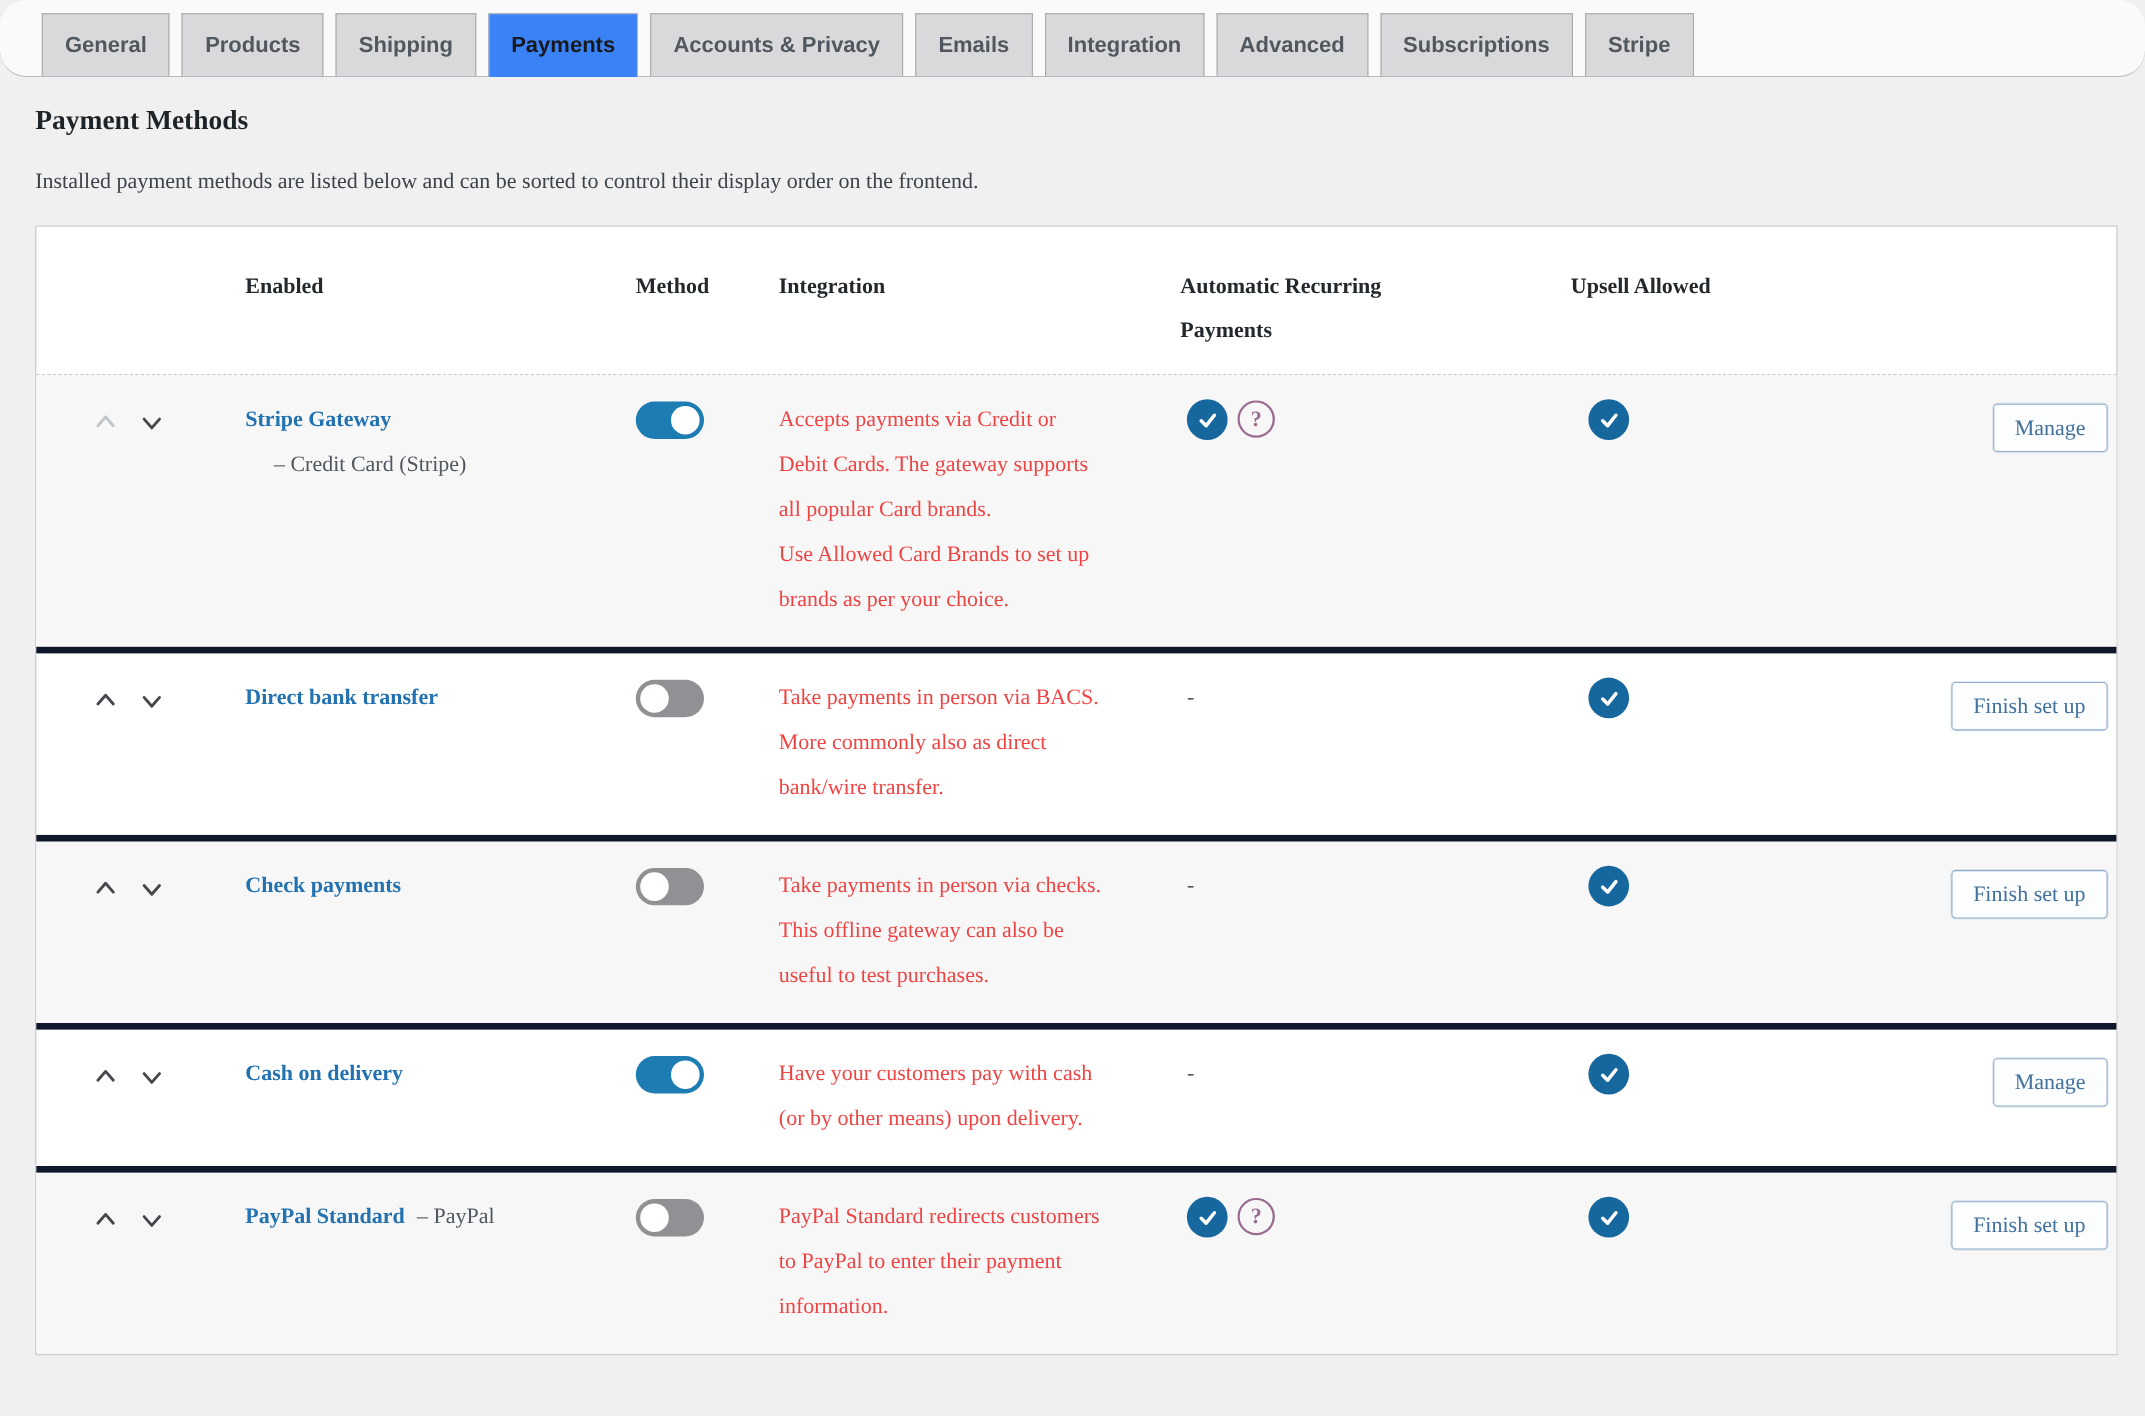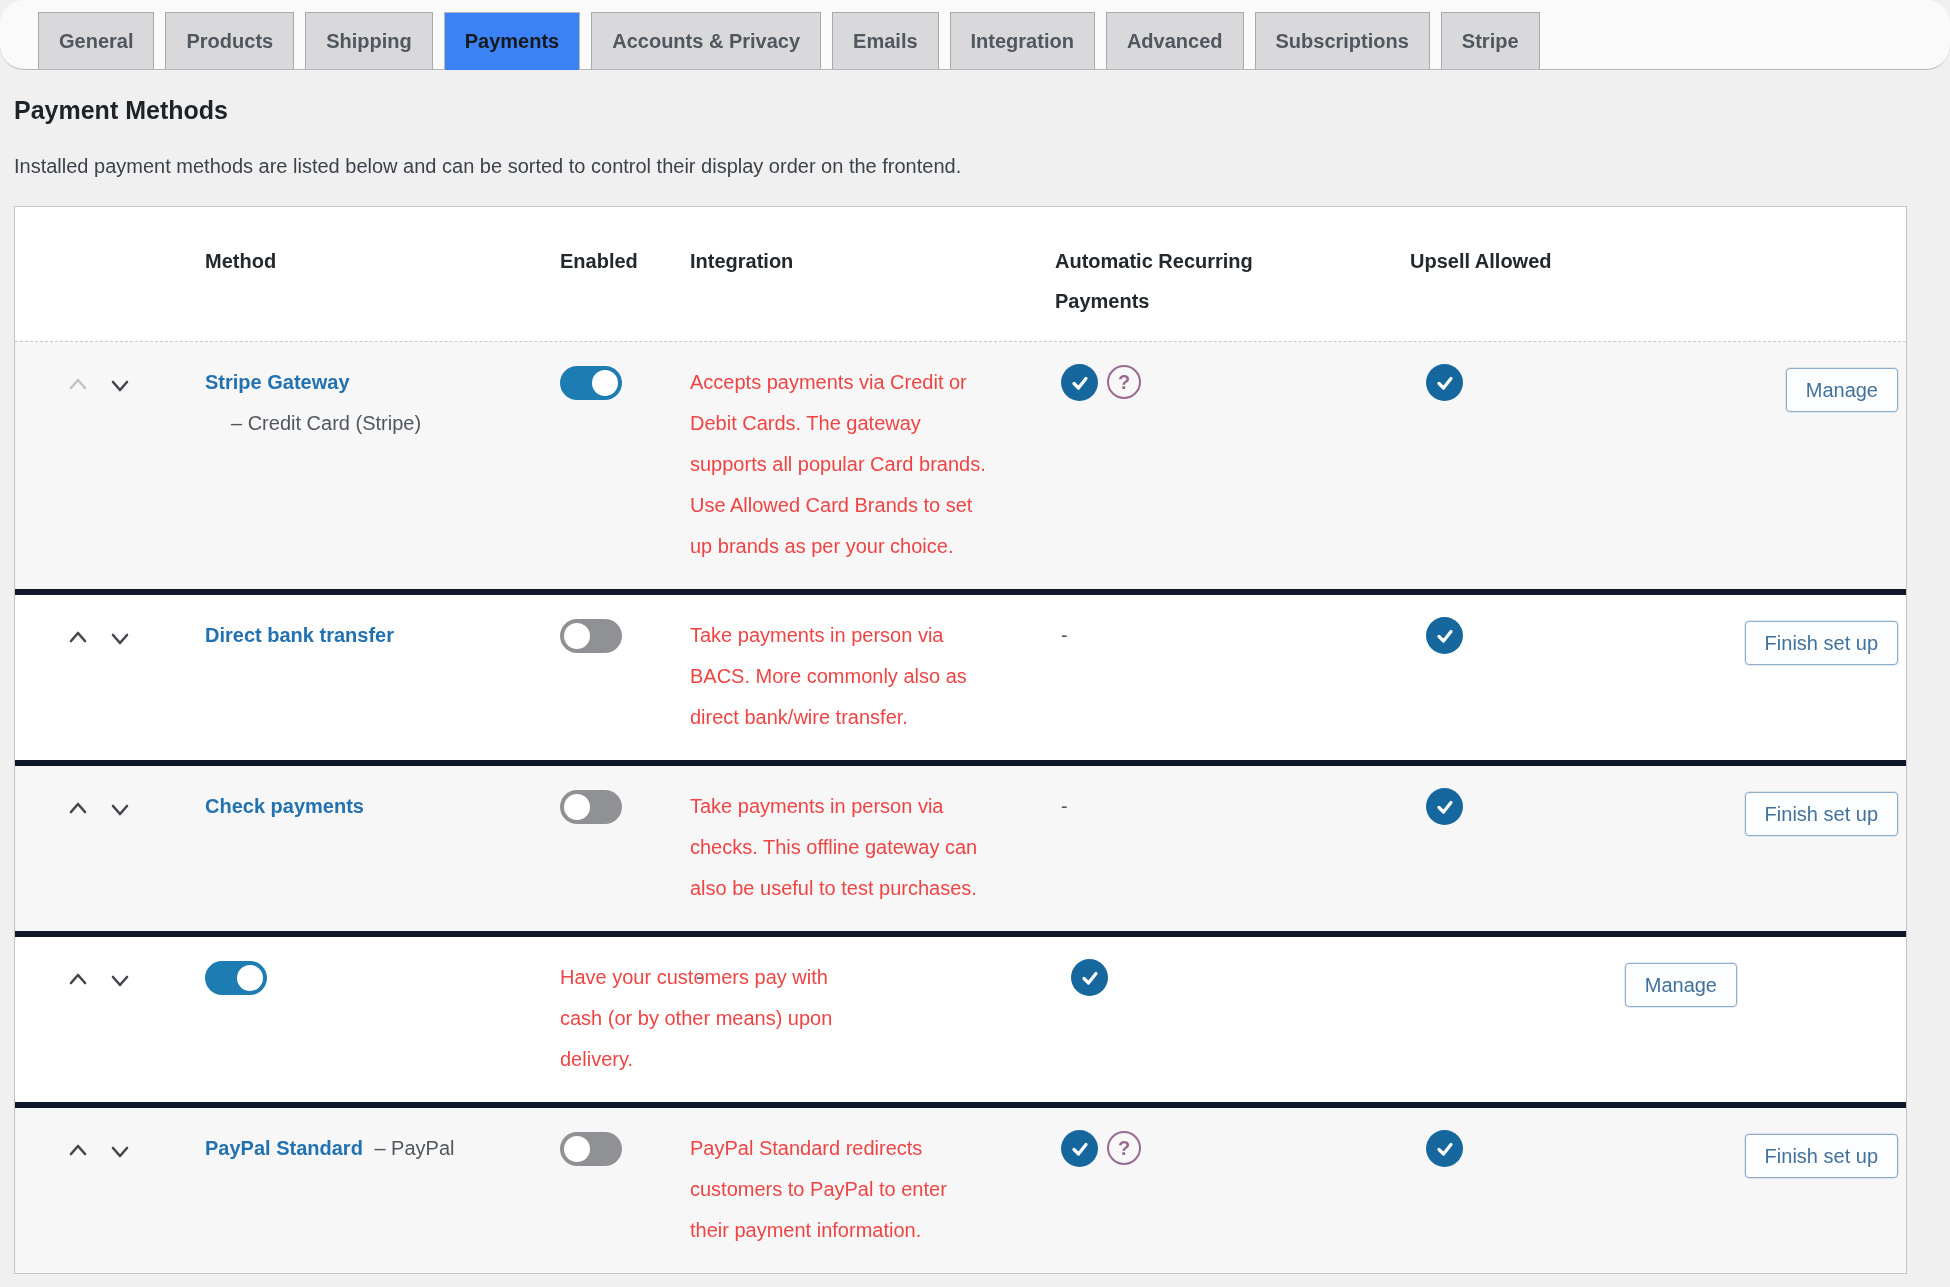--- a/index.html
+++ b/index.html
@@ -41,21 +41,21 @@
     color:#17191c;
     font-weight:700;
     height:58px;
     margin-bottom:-1px;
     border-color:#b5b7ba;
     position:relative;
     z-index:2;
   }
 
   
-  .content { padding:0 14px; }
+  .content { padding:0 32px;font-family:Liberation Serif, serif; }
   .page-title {
     margin-top:26px;
     font-size:25px;
     font-weight:700;
     color:#1d2327;
   }
   .page-subtitle {
     margin-top:30px;
     font-size:20px;
     color:#3c434a;
@@ -209,22 +209,22 @@
   </div>
   </nav>
 
 <main class="content">
   <h1 class="page-title">Payment Methods</h1>
   <p class="page-subtitle">Installed payment methods are listed below and can be sorted to control their display order on the frontend.</p>
 
   <section class="methods-table">
     <div class="grid-row table-header">
       <div></div>
+      <div>Enabled</div>
       <div>Method</div>
-      <div>Enabled</div>
       <div>Integration</div>
       <div class="th-recurring">Automatic Recurring Payments</div>
       <div>Upsell Allowed</div>
       <div></div>
     </div>
     <div>
         <div class="grid-row method-row">
     <div class="cell-sort">
       <span class="drag-handle">
         <span class="bar"></span><span class="bar"></span><span class="bar"></span>
@@ -380,20 +380,23 @@
           <polyline points="4,14 11,6 18,14"></polyline>
         </svg>
       </span>
       <span class="move-btn move-down">
         <svg width="22" height="22" viewBox="0 0 22 22" fill="none" stroke-width="2.6" stroke-linecap="round" stroke-linejoin="round">
           <polyline points="4,8 11,16 18,8"></polyline>
         </svg>
       </span>
     </div>
 
+    <div class="cell-method">
+      <a class="method-link">Cash on delivery</a>
+    </div>
 
     <div class="cell-enabled">
       <span class="toggle on"><span class="knob"></span></span>
     </div>
 
     <div class="cell-desc">
             <div>Have your customers pay with cash (or by other means) upon delivery.</div>
           </div>
 
     <div class="cell-icons cell-recurring">

